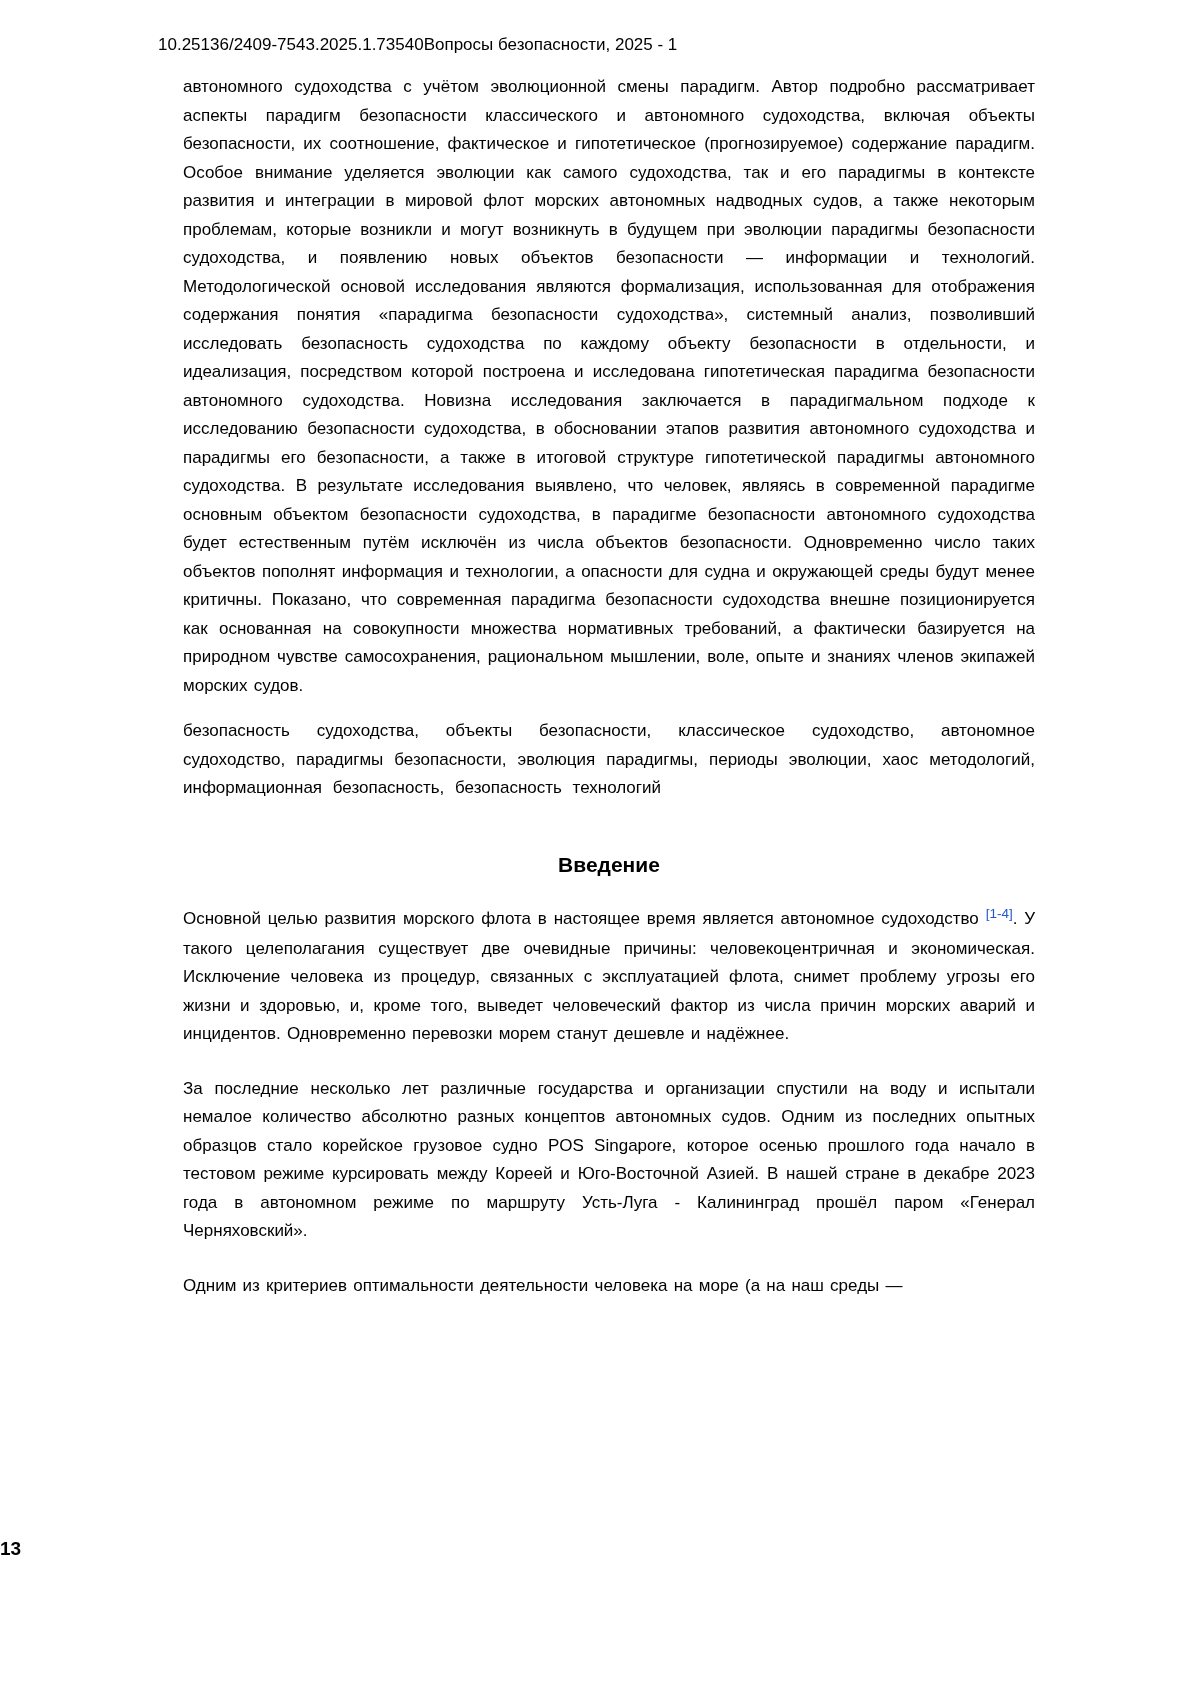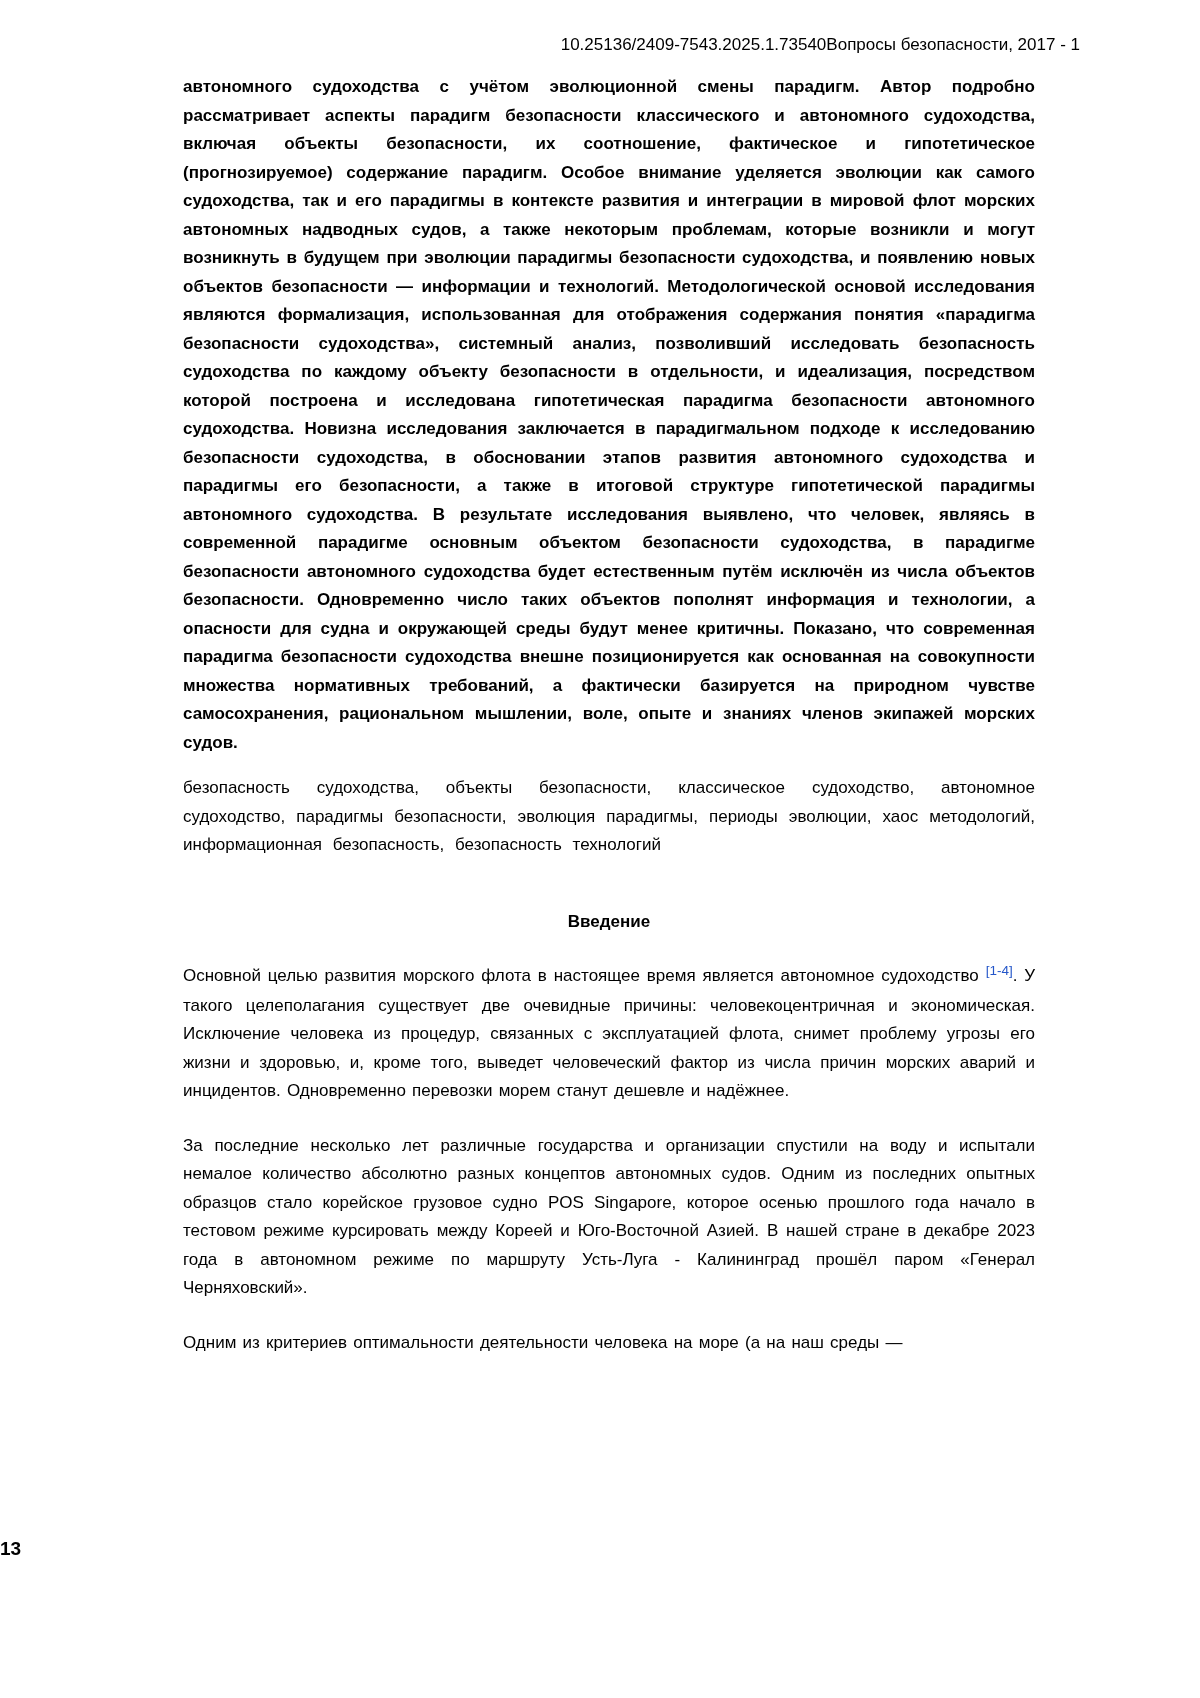--- a/index.html
+++ b/index.html
@@ -14,51 +14,50 @@
   }
   .page {
     position: relative;
     width: 1200px;
     height: 1698px;
     background: #ffffff;
     overflow: hidden;
   }
   .header {
     display: flex;
-    justify-content: flex-end;
-    padding: 34px 120px 0 158px;
+    justify-content: flex-start;
+    padding: 34px 68px 0 158px;
     font-size: 17px;
     line-height: 22px;
     color: #000000;
   }
   .content {
     margin: 0 165px 0 183px; 
     font-size: 17px;
     line-height: 28.5px;
   }
   .abstract {
     text-align: justify;
     word-spacing: 1.5px;
-    font-weight: bold;
   }
   .keywords-label {
     margin-top: 74px;
     font-weight: bold;
     font-size: 17px;
   }
   .keywords-text {
     margin-top: 16px;
     text-align: justify;
     word-spacing: 6px;
   }
   .intro-title {
     margin-top: 48px;
     text-align: center;
     font-weight: bold;
-    font-size: 17px;
+    font-size: 21px;
   }
   .para {
     margin-top: 26px;
     text-align: justify;
     word-spacing: 1.5px;
   }
   .citation-link {
     color: #2456c9;
     font-size: 13.5px;
     position: relative;
@@ -76,21 +75,21 @@
     font-weight: bold;
   }
 </style>
 </head>
 <body>
 
 <div class="page">
 
   <div class="header">
     <span>10.25136/2409-7543.2025.1.73540</span>
-    <span>Вопросы безопасности, 2017 - 1</span>
+    <span>Вопросы безопасности, 2025 - 1</span>
   </div>
 
   <div class="content">
 
     <p class="abstract">автономного судоходства с учётом эволюционной смены парадигм. Автор подробно рассматривает аспекты парадигм безопасности классического и автономного судоходства, включая объекты безопасности, их соотношение, фактическое и гипотетическое (прогнозируемое) содержание парадигм. Особое внимание уделяется эволюции как самого судоходства, так и его парадигмы в контексте развития и интеграции в мировой флот морских автономных надводных судов, а также некоторым проблемам, которые возникли и могут возникнуть в будущем при эволюции парадигмы безопасности судоходства, и появлению новых объектов безопасности — информации и технологий. Методологической основой исследования являются формализация, использованная для отображения содержания понятия «парадигма безопасности судоходства», системный анализ, позволивший исследовать безопасность судоходства по каждому объекту безопасности в отдельности, и идеализация, посредством которой построена и исследована гипотетическая парадигма безопасности автономного судоходства. Новизна исследования заключается в парадигмальном подходе к исследованию безопасности судоходства, в обосновании этапов развития автономного судоходства и парадигмы его безопасности, а также в итоговой структуре гипотетической парадигмы автономного судоходства. В результате исследования выявлено, что человек, являясь в современной парадигме основным объектом безопасности судоходства, в парадигме безопасности автономного судоходства будет естественным путём исключён из числа объектов безопасности. Одновременно число таких объектов пополнят информация и технологии, а опасности для судна и окружающей среды будут менее критичны. Показано, что современная парадигма безопасности судоходства внешне позиционируется как основанная на совокупности множества нормативных требований, а фактически базируется на природном чувстве самосохранения, рациональном мышлении, воле, опыте и знаниях членов экипажей морских судов.</p>
 
 
     <p class="keywords-text">безопасность судоходства, объекты безопасности, классическое судоходство, автономное судоходство, парадигмы безопасности, эволюция парадигмы, периоды эволюции, хаос методологий, информационная безопасность, безопасность технологий</p>
 
     <div class="intro-title">Введение</div>

